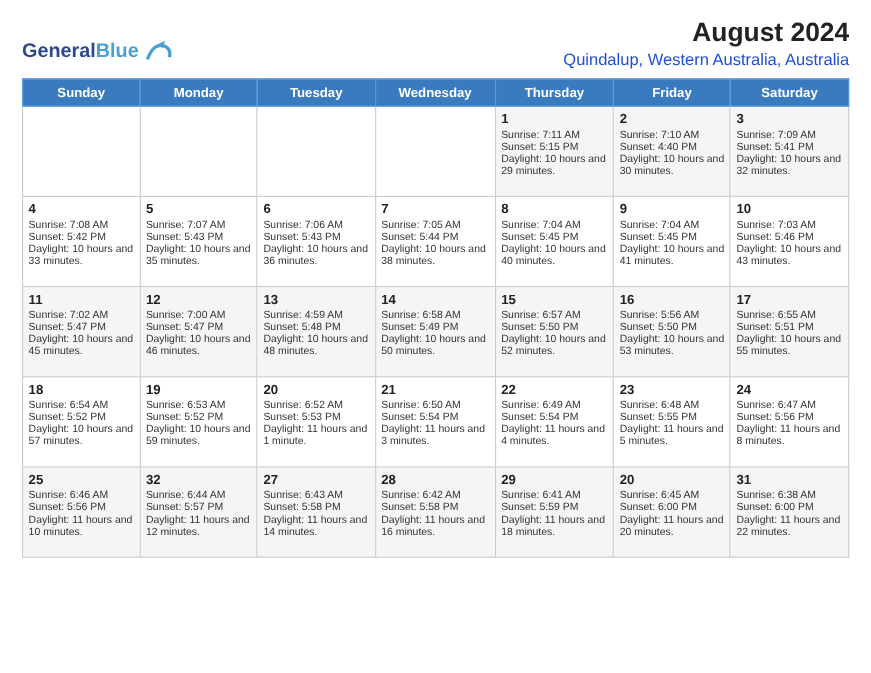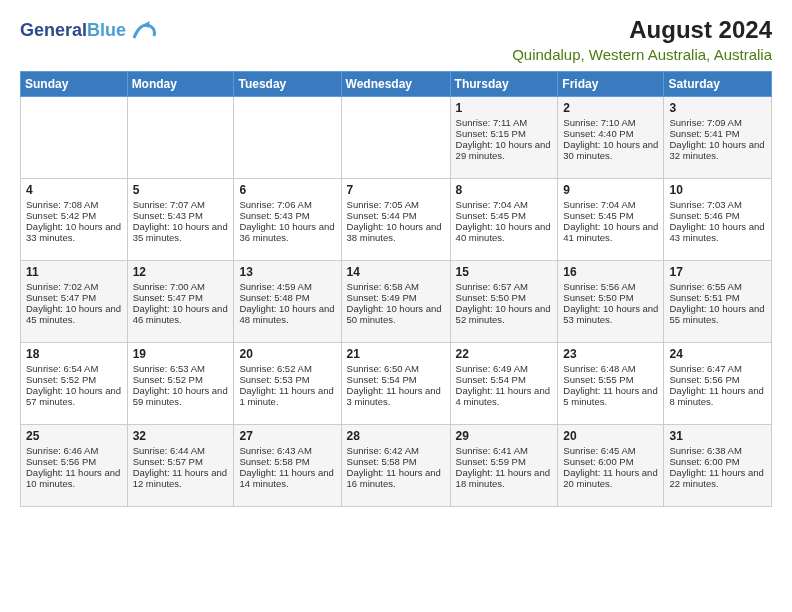--- a/index.html
+++ b/index.html
@@ -12,21 +12,21 @@
     }
     .header {
       display: flex;
       align-items: flex-start;
       justify-content: space-between;
       margin-bottom: 8px;
     }
     .logo {
       display: flex;
       align-items: center;
-      margin-top: 4px;
+      margin-top: 20px;
     }
     .logo-text {
       font-size: 18px;
       font-weight: bold;
       color: #2c4a8c;
       line-height: 1.1;
     }
     .logo-text span {
       color: #4a9fd4;
     }
@@ -38,35 +38,35 @@
     .title-block {
       text-align: right;
     }
     .main-title {
       font-size: 24px;
       font-weight: bold;
       color: #222;
     }
     .subtitle {
       font-size: 15px;
-      color: #4d7c0f;
+      color: #1d4ed8;
       margin-top: 2px;
     }
     .calendar {
       width: 100%;
       border-collapse: collapse;
       margin-top: 6px;
     }
     .calendar thead th {
       background: #3a7abf;
       color: #fff;
       font-size: 12px;
       font-weight: bold;
       padding: 5px 4px;
-      text-align: left;
+      text-align: center;
       border: 1px solid #5a9adf;
     }
     .calendar tbody td {
       vertical-align: top;
       border: 1px solid #ccc;
       padding: 4px 5px;
       font-size: 9.5px;
       color: #333;
       width: 113px;
       height: 82px;

